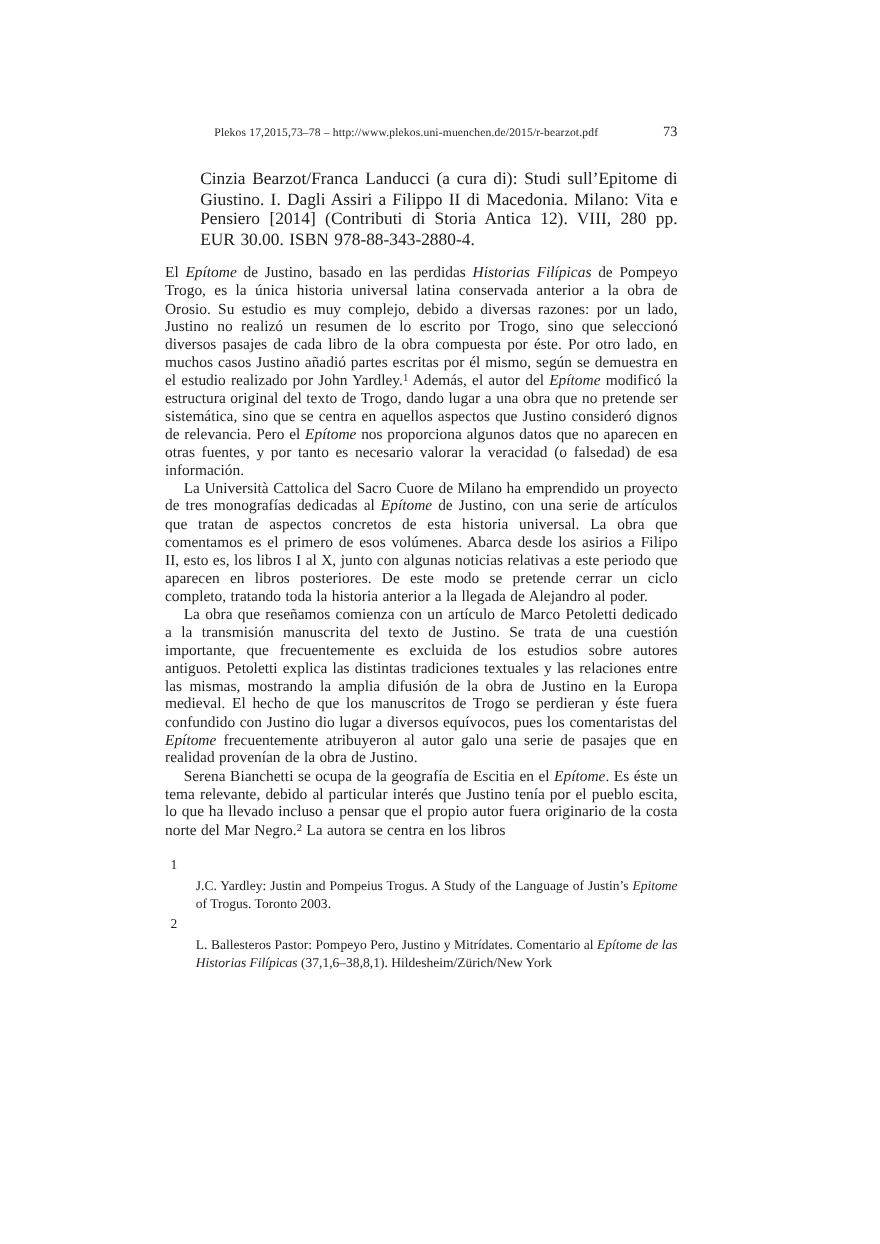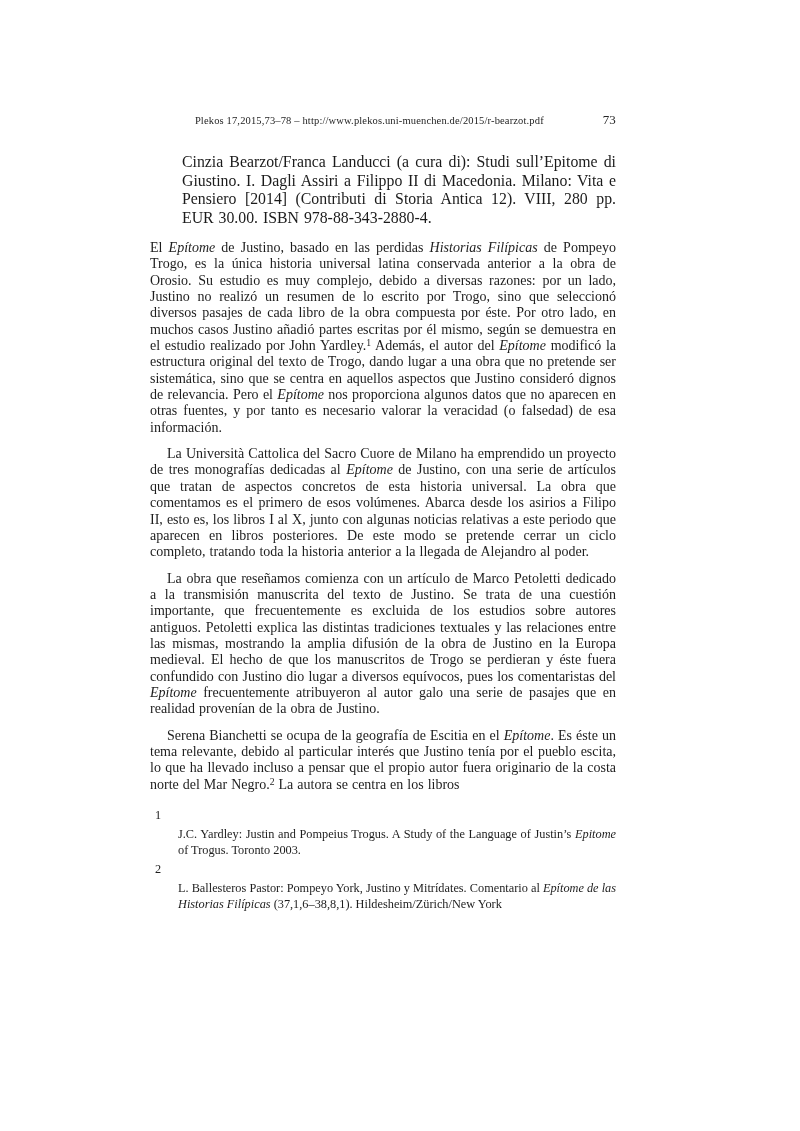--- a/index.html
+++ b/index.html
@@ -35,21 +35,21 @@
   }
   
   .body-text {
     margin-top: 13px;
     font-size: 14px; line-height: 16.35px;
     text-align: justify;
     word-spacing: 0.5px;
     font-family: Liberation Serif, serif;
   }
   .para { margin: 0; }
-  .para.indent { text-indent: 17px; margin-top: 10px; }
+  .para.indent { text-indent: 17px; }
   .it { font-style: italic; }
   sup {
     font-size: 69%;
     line-height: 0;
     vertical-align: baseline;
     position: relative; top: -4px;
   }
   
   .footnotes {
     margin-top: 15px;
@@ -79,17 +79,17 @@
       <p class="para indent"><span>Serena Bianchetti se ocupa de la geografía de Escitia en el </span><span class="it">Epítome</span><span>. Es éste un tema relevante, debido al particular interés que Justino tenía por el pueblo escita, lo que ha llevado incluso a pensar que el propio autor fuera originario de la costa norte del Mar Negro.</span><sup>2</sup><span> La autora se centra en los libros</span></p>
     </div>
 
   <div class="footnotes">
       <div class="footnote">
         <div class="fn-num">1</div>
         <div class="fn-text"><span>J.C. Yardley: Justin and Pompeius Trogus. A Study of the Language of Justin’s </span><span class="it">Epitome</span><span> of Trogus. Toronto 2003.</span></div>
       </div>
       <div class="footnote">
         <div class="fn-num">2</div>
-        <div class="fn-text"><span>L. Ballesteros Pastor: Pompeyo York, Justino y Mitrídates. Comentario al </span><span class="it">Epítome de las Historias Filípicas</span><span> (37,1,6–38,8,1). Hildesheim/Zürich/New York</span></div>
+        <div class="fn-text"><span>L. Ballesteros Pastor: Pompeyo Pero, Justino y Mitrídates. Comentario al </span><span class="it">Epítome de las Historias Filípicas</span><span> (37,1,6–38,8,1). Hildesheim/Zürich/New York</span></div>
       </div>
     </div>
 
 </div>
 
 </body></html>

